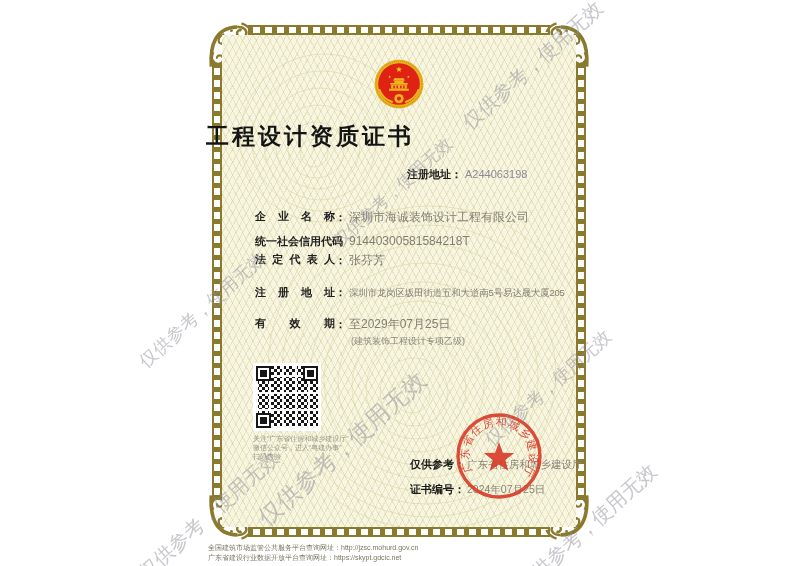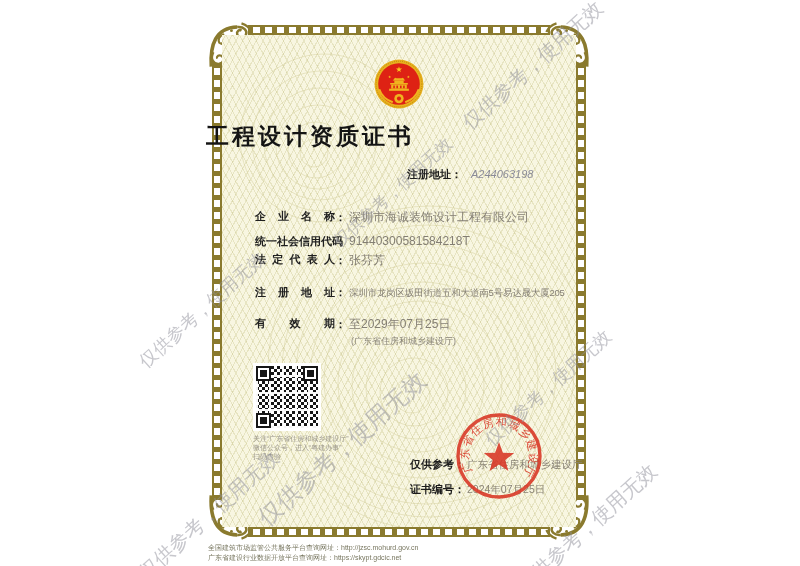--- a/index.html
+++ b/index.html
@@ -33,21 +33,21 @@
          repeating-linear-gradient(62deg,rgba(183,178,107,.26) 0 1px,rgba(0,0,0,0) 1px 6px),
          repeating-linear-gradient(-62deg,rgba(183,178,107,.26) 0 1px,rgba(0,0,0,0) 1px 6px);}
   .swirl{position:absolute;left:0;top:0;width:100%;height:100%;opacity:.65;}
 
   
   .emblem{position:absolute;left:167px;top:37px;width:52px;height:56px;}
   .title{position:absolute;left:0;top:101px;width:100%;text-align:left;
          font-size:23px;font-weight:bold;color:#141414;letter-spacing:3px;}
   .certno{position:absolute;left:201px;top:147px;font-size:11px;white-space:nowrap;}
   .certno b{color:#1c1c1c;}
-  .certno span.val{color:#8a8b97;margin-left:9px;font-style:italic;}
+  .certno span.val{color:#8a8b97;margin-left:3px;}
 
   
   .row{position:absolute;left:49px;white-space:nowrap;font-size:11px;}
   .flabel{display:inline-block;width:80px;text-align:justify;text-align-last:justify;
           font-weight:bold;color:#1f1f1f;vertical-align:top;}
   .fcolon{font-weight:bold;color:#1f1f1f;}
   .fvalue{color:#837e73;font-size:12px;margin-left:3px;}
   .fvalue.tight{font-size:9.5px;letter-spacing:-.2px;}
   .fnote{margin-left:96px;color:#8a857a;font-size:9px;margin-top:2px;}
 
@@ -208,21 +208,21 @@
       <span class="flabel">统一社会信用代码</span><span class="fcolon">：</span><span class="fvalue">91440300581584218T</span>
     </div>
     <div class="row" style="top:232px">
       <span class="flabel">法定代表人</span><span class="fcolon">：</span><span class="fvalue">张芬芳</span>
     </div>
     <div class="row" style="top:265px">
       <span class="flabel">注册地址</span><span class="fcolon">：</span><span class="fvalue tight">深圳市龙岗区坂田街道五和大道南5号易达晟大厦205</span>
     </div>
     <div class="row" style="top:296px">
       <span class="flabel">有效期</span><span class="fcolon">：</span><span class="fvalue">至2029年07月25日</span>
-      <div class="fnote">(广东省住房和城乡建设厅)</div>
+      <div class="fnote">(建筑装饰工程设计专项乙级)</div>
     </div>
 
     <div class="qr">
       <div class="qr-pattern"></div>
       <div class="qr-finder qf-tl"></div>
       <div class="qr-finder qf-tr"></div>
       <div class="qr-finder qf-bl"></div>
     </div>
     <div class="qr-caption">
       <div>关注“广东省住房和城乡建设厅”</div>

